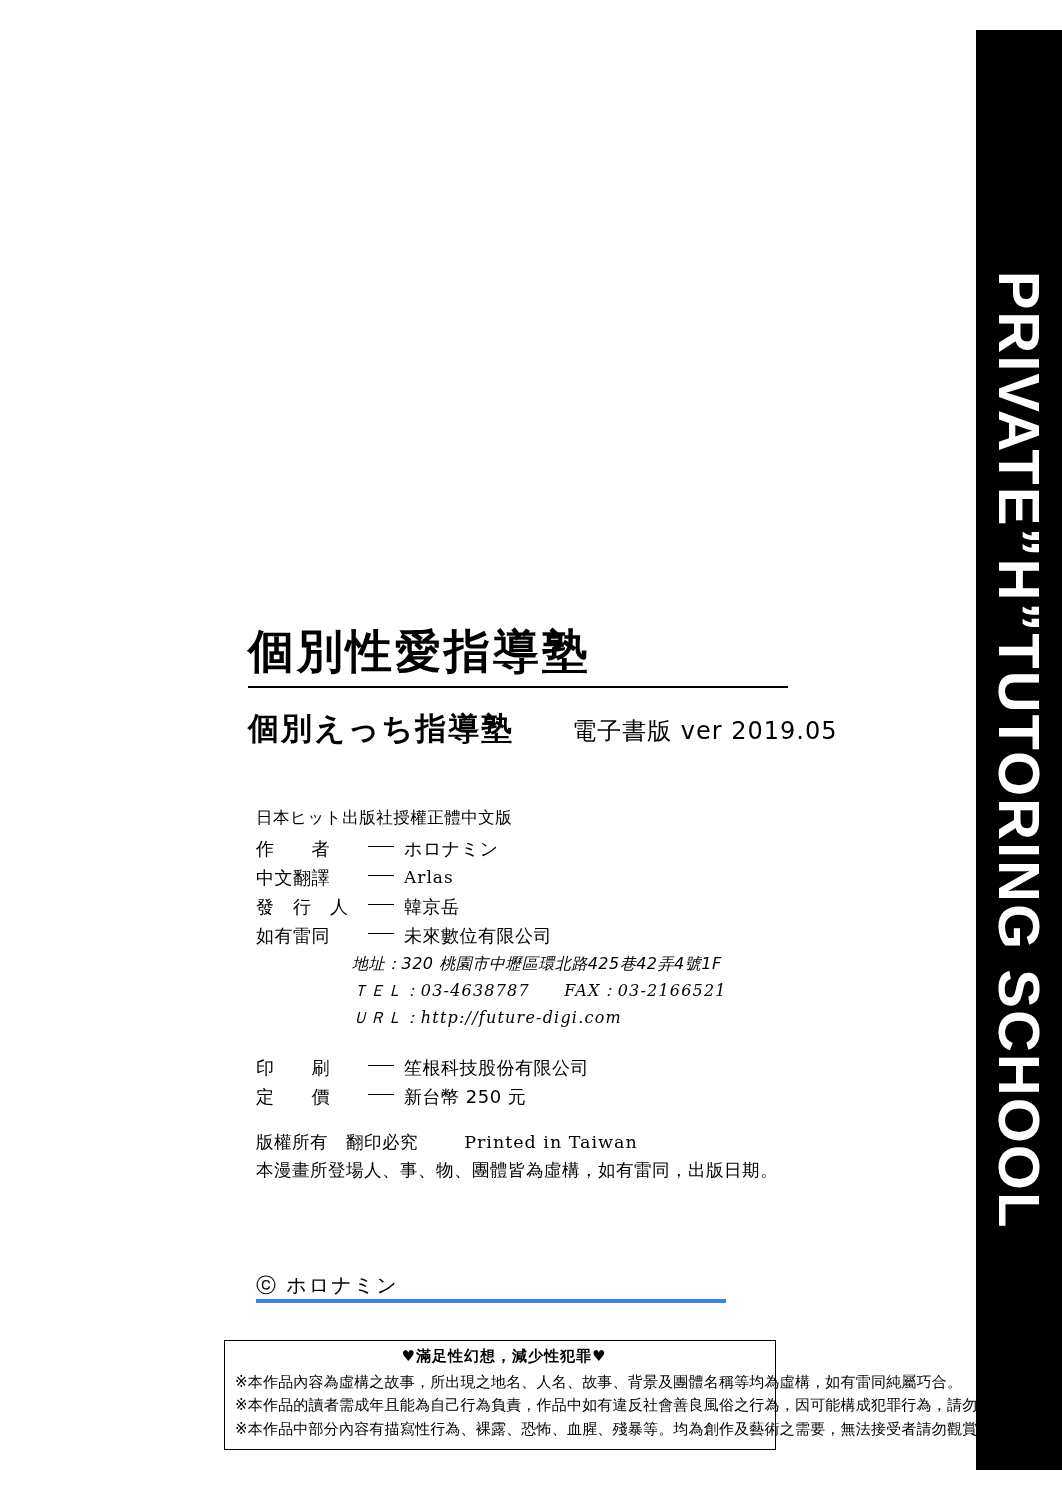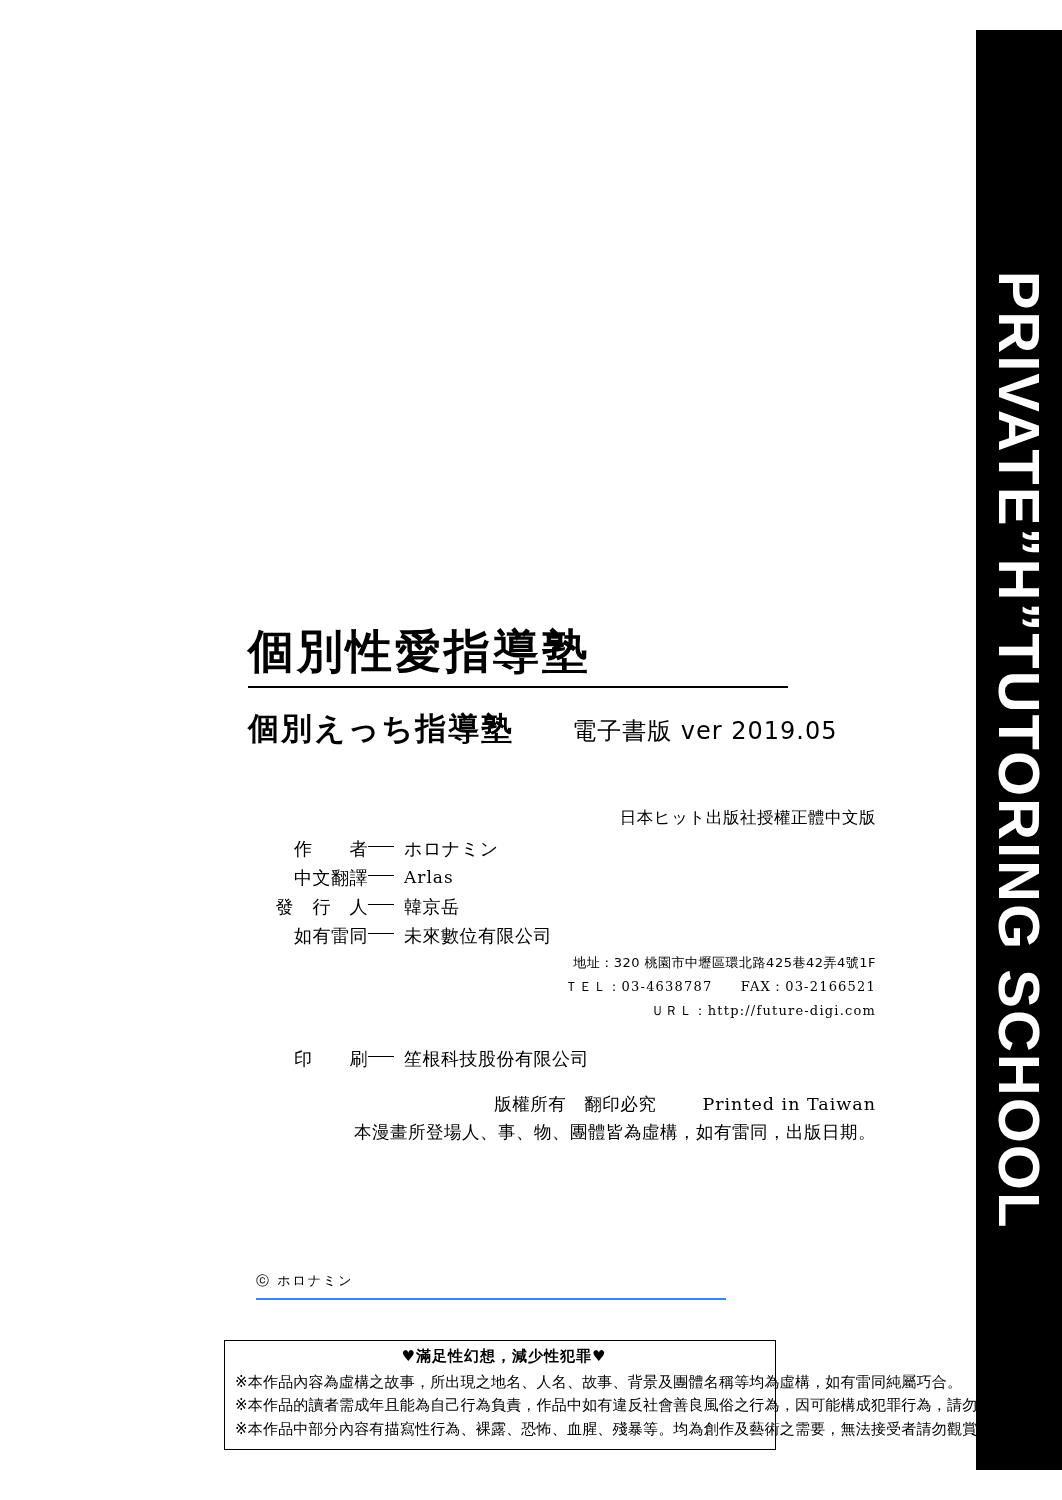--- a/index.html
+++ b/index.html
@@ -92,21 +92,20 @@
 
   
   .credits {
     position: absolute;
     left: 256px;
     top: 810px;
     width: 620px;
     font-family: "DejaVu Sans", sans-serif;
     font-size: 17px;
     line-height: 1.0;
-    text-align: right;
   }
   .lic-line {
     font-size: 16.5px;
     letter-spacing: 0.5px;
     margin-bottom: 13px;
   }
   .c-row {
     display: flex;
     align-items: center;
     margin-bottom: 11px;
@@ -127,25 +126,26 @@
   .c-val {
     font-size: 18px;
     letter-spacing: 0.5px;
   }
   .c-val.mono {
     font-family: "DejaVu Serif", serif;
     font-size: 17px;
     letter-spacing: 1px;
   }
   .indent-row {
-    margin-left: 60px;
+    margin-left: 96px;
     margin-bottom: 11px;
-    font-size: 13px;
-    letter-spacing: 0.5px;
-    white-space: nowrap;
+    font-size: 16px;
+    letter-spacing: 0.5px;
+    white-space: nowrap;
+    font-style: italic;
   }
   .indent-row.serif {
     font-family: "DejaVu Serif", serif;
     letter-spacing: 1.2px;
   }
   .gap-block { height: 22px; }
 
   .notice {
     margin-top: 22px;
     font-size: 17.5px;
@@ -158,24 +158,23 @@
   }
   .notice-sp { display:inline-block; width: 34px; }
 
   
   .copy-line {
     position: absolute;
     left: 256px;
     top: 1272px;
     width: 470px;
     font-family: "DejaVu Sans", sans-serif;
-    font-size: 13px;
+    font-size: 20px;
     letter-spacing: 2px;
-    padding-bottom: 8px;
-    border-bottom: 2px solid #3b82f6;
+    border-bottom: 4px solid #3b82f6;
   }
 
   
   .warn-box {
     position: absolute;
     left: 224px;
     top: 1340px;
     width: 552px;
     border: 1.5px solid #000;
     padding: 6px 2px 8px 10px;
@@ -247,20 +246,25 @@
     <div class="indent-row serif">ＵＲＬ：http://future-digi.com</div>
 
     <div class="gap-block"></div>
 
     <div class="c-row">
       <span class="c-label">印　　刷</span>
       <span class="dash"></span>
       <span class="c-val">笙根科技股份有限公司</span>
     </div>
 
+    <div class="c-row">
+      <span class="c-label">定　　價</span>
+      <span class="dash"></span>
+      <span class="c-val">新台幣 250 元</span>
+    </div>
 
 
     <div class="notice">
       <div>
         <span>版權所有　翻印必究</span>
         <span class="notice-sp"></span>
         <span class="en">Printed in Taiwan</span>
       </div>
       <div>本漫畫所登場人、事、物、團體皆為虛構，如有雷同，出版日期。</div>
     </div>

